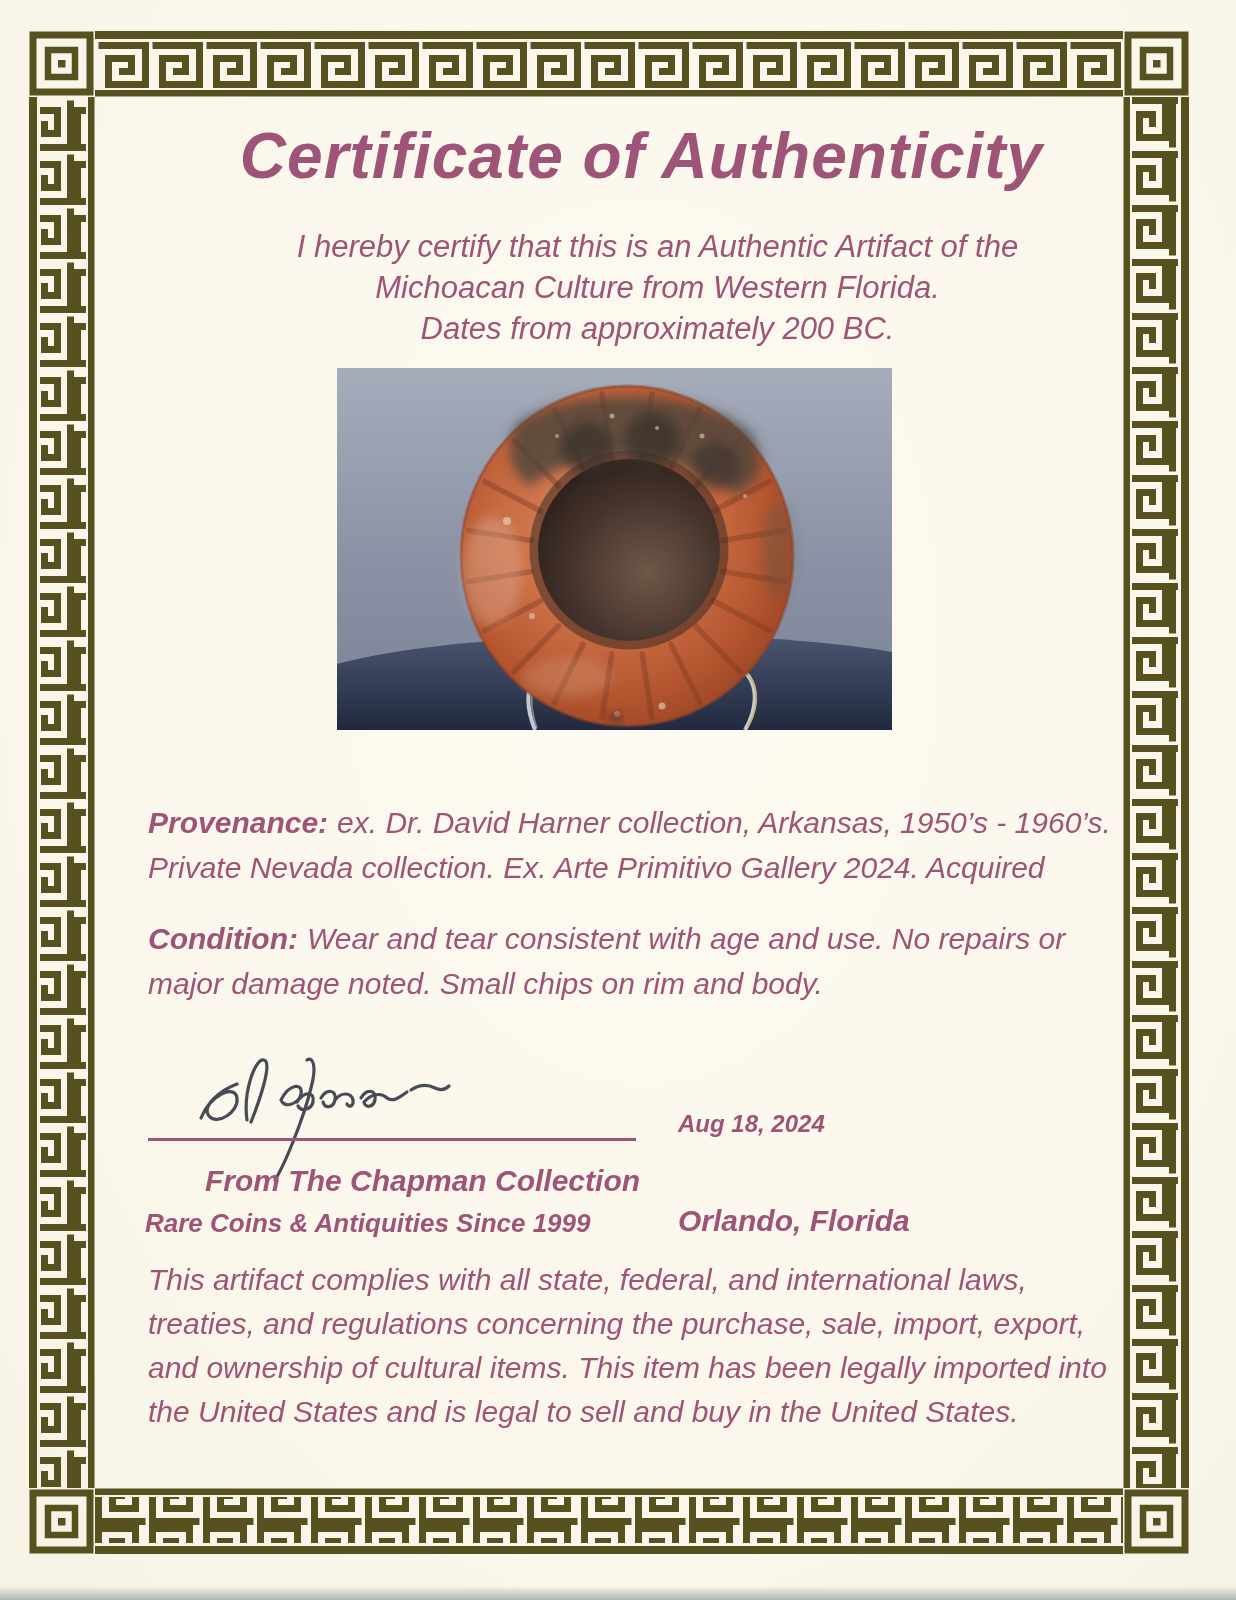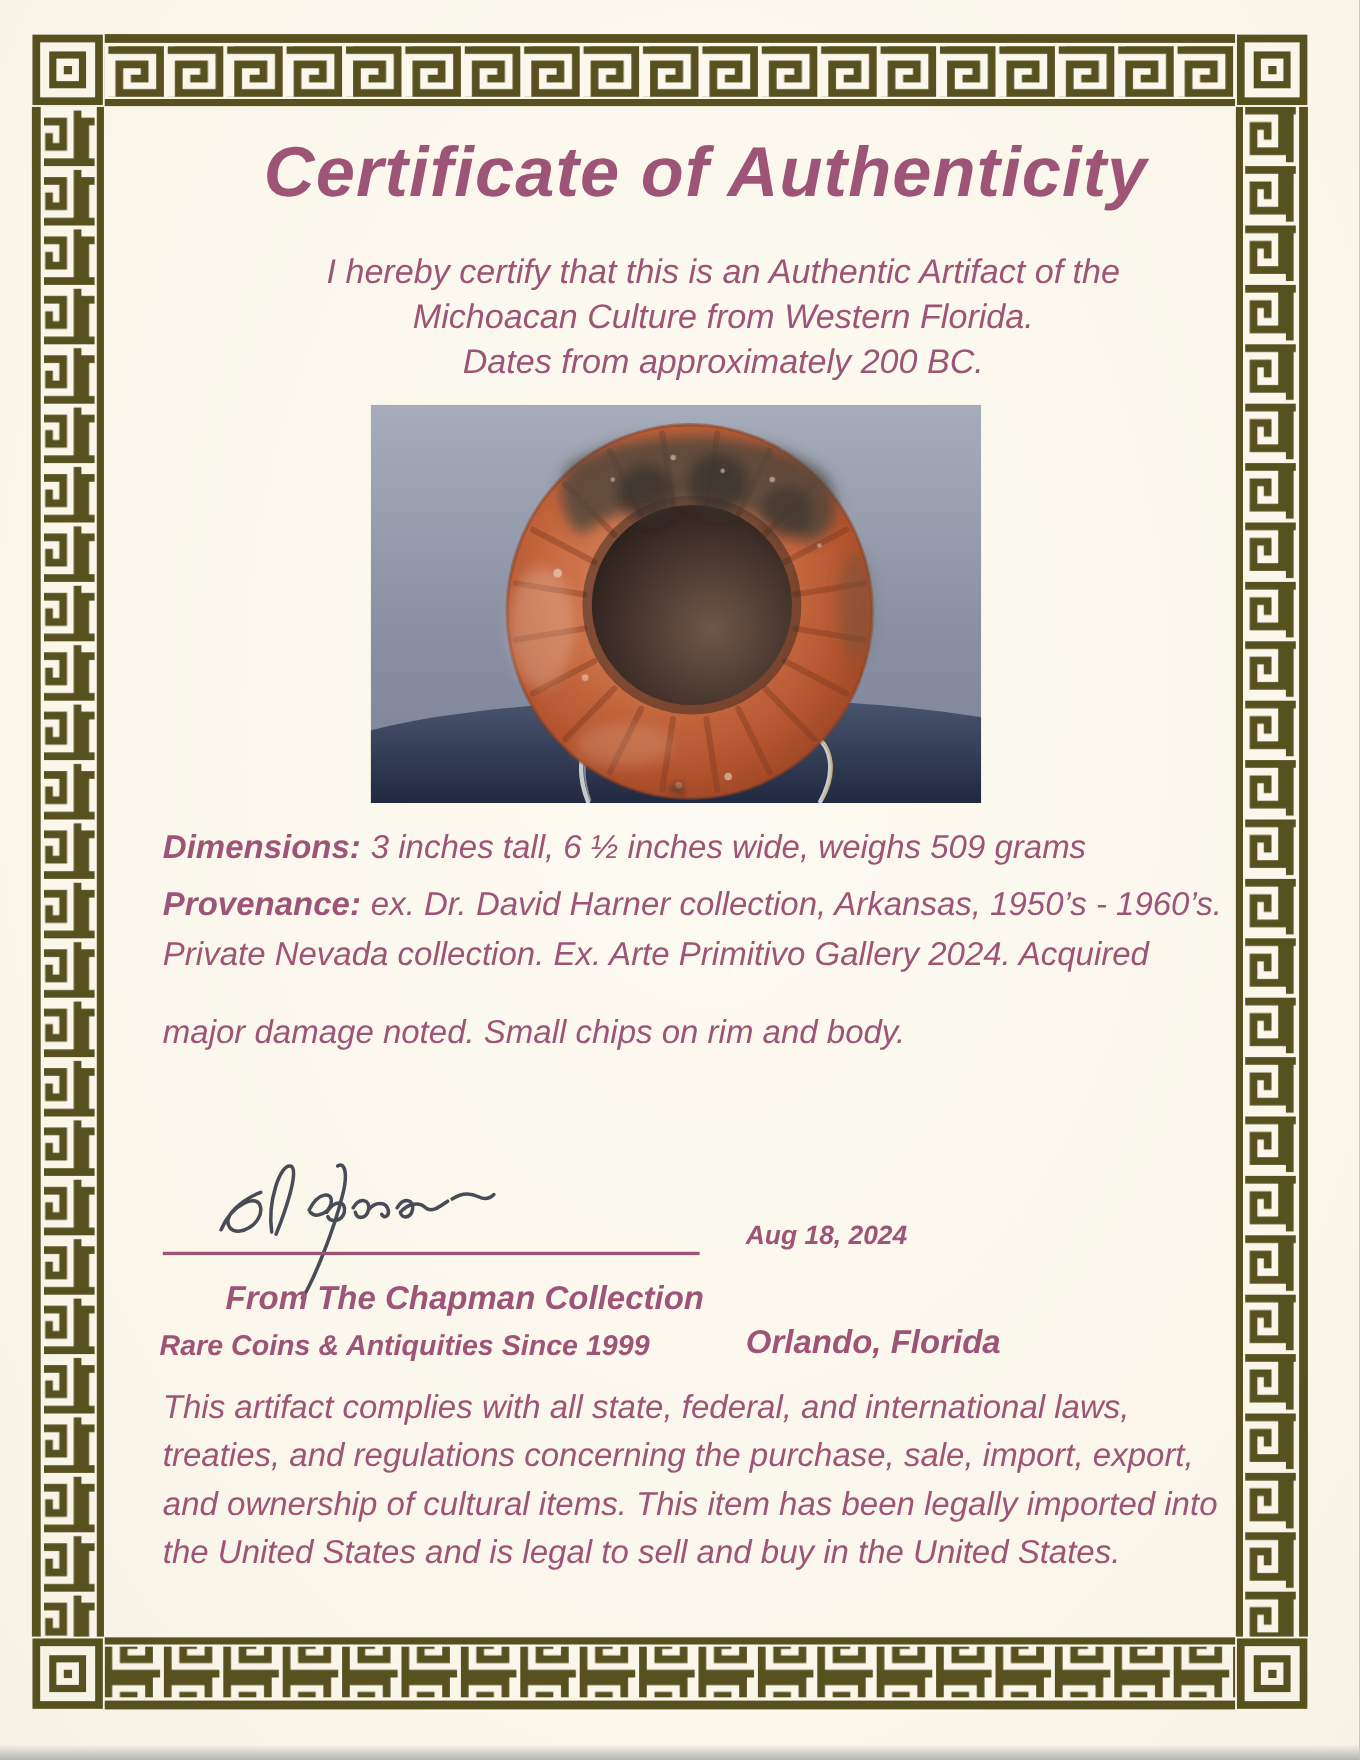--- a/index.html
+++ b/index.html
@@ -219,34 +219,32 @@
       <g fill="#f5ece2">
         <circle cx="-120" cy="-35" r="4" opacity="0.5"></circle>
         <circle cx="-95" cy="60" r="3" opacity="0.45"></circle>
         <circle cx="35" cy="150" r="3.5" opacity="0.5"></circle>
         <circle cx="-10" cy="158" r="3" opacity="0.4"></circle>
       </g>
       <path d="M-22,162 l14,-8 l4,14 z" fill="#3a2a22" opacity="0.5" filter="url(#blur3)"></path>
     </g>
   </svg>
 
-  <div class="para dims">
-    <div class="line">
-      <span class="lbl">Dimensions:</span><span>3 inches tall, 6 ½ inches wide, weighs 509 grams</span>
-    </div>
-  </div>
 
   <div class="para prov">
     <div class="line">
       <span class="lbl">Provenance:</span><span>ex. Dr. David Harner collection, Arkansas, 1950’s - 1960’s.</span>
     </div>
     <div class="line">Private Nevada collection. Ex. Arte Primitivo Gallery 2024. Acquired</div>
   </div>
 
   <div class="para cond">
+    <div class="line">
+      <span class="lbl">Condition:</span><span>Wear and tear consistent with age and use. No repairs or</span>
+    </div>
     <div class="line">major damage noted. Small chips on rim and body.</div>
   </div>
 
   <svg class="sig-image" width="270" height="150" viewBox="0 0 270 150">
     <g fill="none" stroke="currentColor" stroke-width="3.2" stroke-linecap="round" opacity="0.92">
       <path d="M16,78 C26,54 50,44 52,58 C54,72 32,86 24,76 C16,66 36,50 52,44"></path>
       <path d="M62,80 C58,52 70,18 79,20 C88,22 74,62 66,82"></path>
       <path d="M96,60 C104,44 118,42 116,54 C114,63 102,68 97,62"></path>
       <path d="M122,20 C128,16 132,26 126,48 C118,80 100,124 90,140"></path>
       <path d="M112,62 C120,50 130,52 128,62 C126,70 116,72 113,66"></path>

